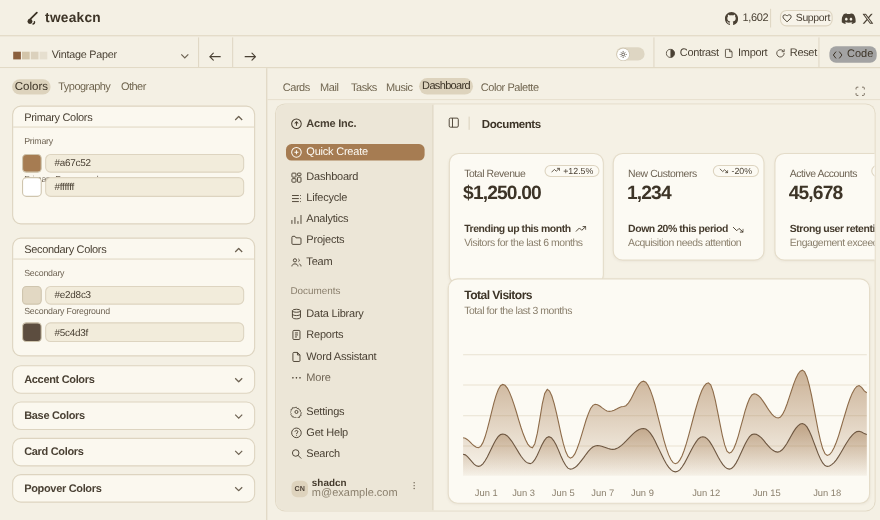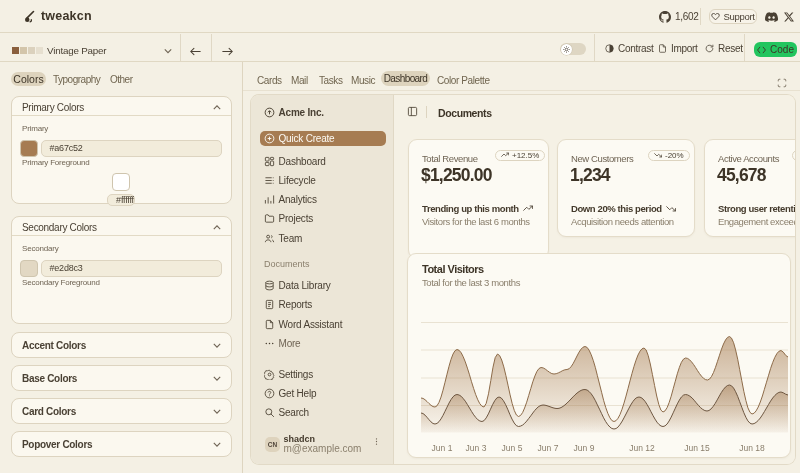--- a/index.html
+++ b/index.html
@@ -18,21 +18,21 @@
   .support { left:709px; top:8.5px; width:48px; height:15.5px; border:1px solid #ddd4c0; border-radius:6px;
              display:flex; align-items:center; justify-content:center; gap:3px; font-size:9.5px; letter-spacing:-0.3px; color:#4a4134; background:#f7f3e9; }
   
   #hdr2 { left:0; top:34px; width:800px; height:28px; background:#f4f0e4; border-bottom:1px solid #e0d8c3; }
   .sw { width:7px; height:7px; display:inline-block; }
   .vp { left:12px; top:44px; display:flex; align-items:center; height:13px; }
   .vpname { margin-left:4px; font-size:9.8px; letter-spacing:-0.2px; color:#4a4134; }
   .togtrack { left:560px; top:43px; width:26px; height:12px; background:#ded6c3; border-radius:7px; }
   .togthumb { left:561px; top:43.5px; width:11px; height:11px; background:#ffffff; border-radius:50%; box-shadow:0 0 0 0.5px #c9bfa9; }
   .tbtn { position:absolute; top:42.5px; display:flex; align-items:center; gap:4px; font-size:10px; letter-spacing:-0.3px; color:#4a4134; }
-  .codebtn { left:754px; top:42px; width:43px; height:15px; background:#22c55e; border-radius:6px;
+  .codebtn { left:754px; top:42px; width:43px; height:15px; background:#a3a3a3; border-radius:6px;
              display:flex; align-items:center; justify-content:center; gap:4px; font-size:10px; color:#3d3427; }
 
   
   #lpanel { left:0; top:62px; width:242px; height:411px; background:#f4f0e4; }
   .tabpill { left:11px; top:72px; width:35px; height:14px; background:#ddd3bd; border-radius:8px;
              display:flex; align-items:center; justify-content:center; font-size:10.5px; color:#3d3427; padding:0 0 0 0;}
   .tabtxt { top:74px; font-size:10px; letter-spacing:-0.5px; color:#70654f; }
   .pcard { position:absolute; left:11px; width:221px; background:#fbf8ef; border:1px solid #ddd4c0; border-radius:8px; }
   .pcard .hd { position:absolute; left:10px; right:10px; top:4px; height:13px; display:flex; align-items:center; justify-content:space-between;
                font-size:10px; letter-spacing:-0.3px; font-weight:normal; color:#4a4134; }
@@ -169,40 +169,44 @@
           <path d="M1 5l4-4 4 4"></path>
         </svg>
     </div>
     <div class="dv"></div>
     <div class="flbl" style="top:26.5px;">Primary</div>
     <div class="frow" style="top:42.5px;">
         <span class="swatch" style="background:#a67c52;"></span>
         <span class="finput">#a67c52</span>
       </div>
     <div class="flbl" style="top:60.5px;">Primary Foreground</div>
-    <div class="frow" style="top:76px;flex-direction:column;">
+    <div class="frow" style="top:64px;">
         <span class="swatch" style="background:#ffffff;"></span>
         <span class="finput">#ffffff</span>
       </div>
   </div>
 
   <div class="pcard" style="top:216px; height:108px;">
     <div class="hd">
         <span>Secondary Colors</span>
       <svg width="8" height="5" viewBox="0 0 10 6" fill="none" stroke="#6f6454" stroke-width="1.4">
           <path d="M1 5l4-4 4 4"></path>
         </svg>
     </div>
     <div class="dv"></div>
     <div class="flbl" style="top:26.5px;">Secondary</div>
     <div class="frow" style="top:42.5px;">
         <span class="swatch" style="background:#e2d8c3;"></span>
         <span class="finput">#e2d8c3</span>
       </div>
     <div class="flbl" style="top:60.5px;">Secondary Foreground</div>
+    <div class="frow" style="top:76px;">
+        <span class="swatch" style="background:#5c4d3f;"></span>
+        <span class="finput">#5c4d3f</span>
+      </div>
   </div>
 
   <div class="ccard" style="top:332px;">
       <span>Accent Colors</span>
       <svg width="8" height="5" viewBox="0 0 10 6" fill="none" stroke="#6f6454" stroke-width="1.4">
         <path d="M1 1l4 4 4-4"></path>
       </svg>
     </div>
   <div class="ccard" style="top:398px;">
       <span>Card Colors</span>

